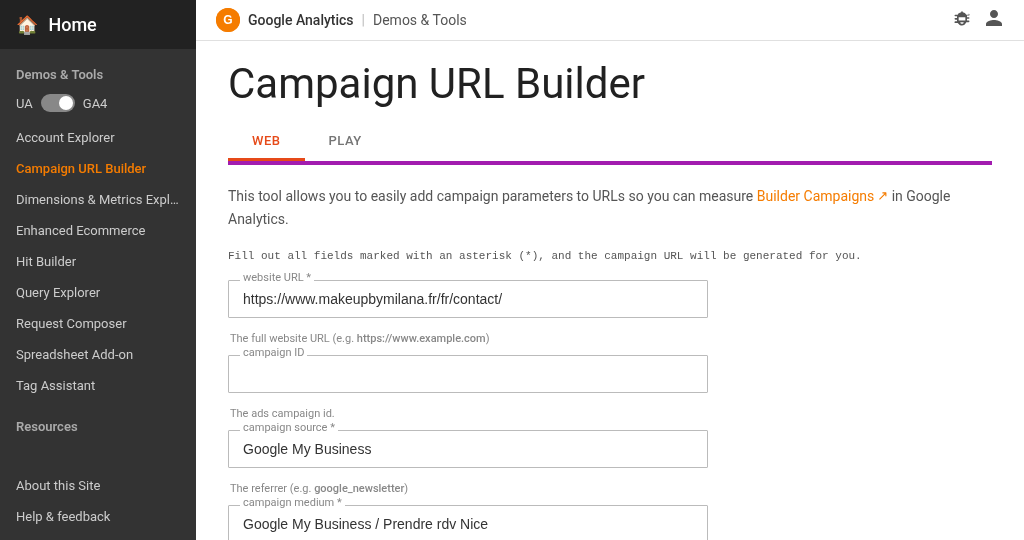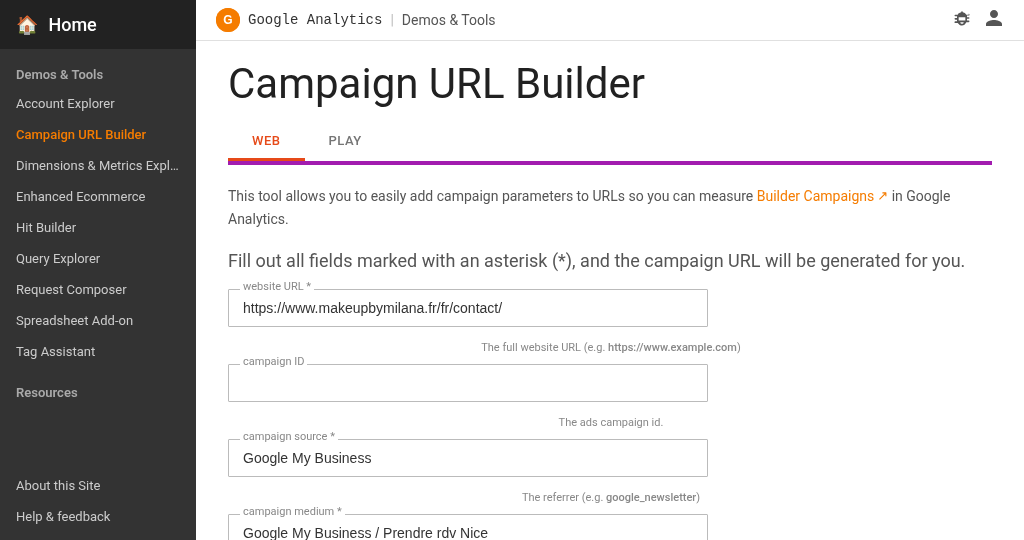--- a/index.html
+++ b/index.html
@@ -186,23 +186,24 @@
       font-size: 13px;
     }
 
     .section-heading {
       font-size: 22px;
       font-weight: 400;
       color: #212121;
       margin-bottom: 8px;
     }
     .section-sub {
-      font-size: 18px;
+      font-size: 11px;
       color: #555;
       margin-bottom: 18px;
+      font-family: Liberation Mono, monospace;
     }
 
     .form-field {
       position: relative;
       margin-bottom: 14px;
       width: 480px;
     }
     .form-field label {
       position: absolute;
       top: -9px;
@@ -220,38 +221,42 @@
       font-size: 14px;
       color: #333;
       outline: none;
       background: #fff;
     }
     .field-hint {
       font-size: 11px;
       color: #888;
       margin-top: 3px;
       padding-left: 2px;
-      text-align: center;
     }
     .field-hint em {
       font-style: normal;
       font-weight: 500;
     }
   </style>
 </head>
 <body>
 
 <nav class="sidebar">
   <div class="sidebar-home">
     <span class="home-icon">🏠</span>
     <span>Home</span>
   </div>
 
   <div class="sidebar-section-title">Demos &amp; Tools</div>
 
+  <div class="sidebar-toggle-row">
+    <span class="toggle-label">UA</span>
+    <span class="toggle"></span>
+    <span class="toggle-label">GA4</span>
+  </div>
 
   <div class="sidebar-nav-item">Account Explorer</div>
   <div class="sidebar-nav-item active">Campaign URL Builder</div>
   <div class="sidebar-nav-item">Dimensions &amp; Metrics Explorer</div>
   <div class="sidebar-nav-item">Enhanced Ecommerce</div>
   <div class="sidebar-nav-item">Hit Builder</div>
   <div class="sidebar-nav-item">Query Explorer</div>
   <div class="sidebar-nav-item">Request Composer</div>
   <div class="sidebar-nav-item">Spreadsheet Add-on</div>
   <div class="sidebar-nav-item">Tag Assistant</div>
@@ -268,21 +273,21 @@
 
   <div class="topbar">
     <div class="topbar-left">
       <span class="ga-logo">
 
         <svg width="24" height="24" viewBox="0 0 24 24">
           <circle cx="12" cy="12" r="12" fill="#f57c00"></circle>
           <text x="12" y="16" text-anchor="middle" fill="white" font-size="12" font-family="Arial" font-weight="bold">G</text>
         </svg>
       </span>
-      <span style="font-weight:500; color:#333;font-family:Liberation Mono, monospace;">Google Analytics</span>
+      <span style="font-weight:500; color:#333;">Google Analytics</span>
       <span style="color:#bbb;">|</span>
       <span style="color:#555;">Demos &amp; Tools</span>
     </div>
     <div class="topbar-right">
       <span class="topbar-icon" title="Report bug">
         <svg width="20" height="20" viewBox="0 0 24 24" fill="#555">
             <path d="M20 8h-2.81A5.985 5.985 0 0 0 13 5.07V5a1 1 0 0 0-2 0v.07A5.985 5.985 0 0 0 6.81 8H4a1 1 0 0 0 0 2h2.09A6.07 6.07 0 0 0 6 11v1H4a1 1 0 0 0 0 2h2v1c0 .34.03.67.08 1H4a1 1 0 0 0 0 2h2.81C7.92 19.36 9.86 21 12 21s4.08-1.64 5.19-4H20a1 1 0 0 0 0-2h-2.08c.05-.33.08-.66.08-1v-1h2a1 1 0 0 0 0-2h-2v-1c0-.34-.03-.67-.09-1H20a1 1 0 0 0 0-2zm-8 11c-1.1 0-2-.9-2-2h4c0 1.1-.9 2-2 2zm4-5v1H8v-4h8v3z"></path>
           </svg>
       </span>
       <span class="topbar-icon" title="User account">

